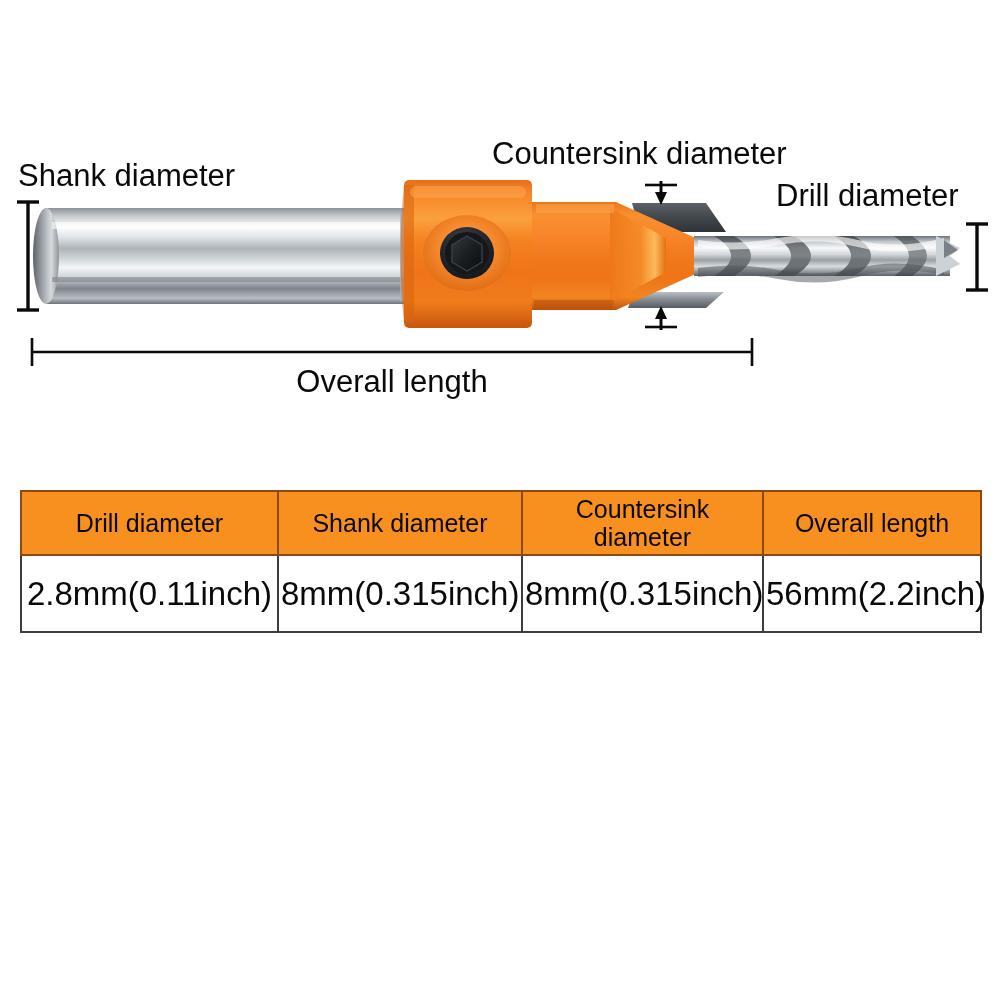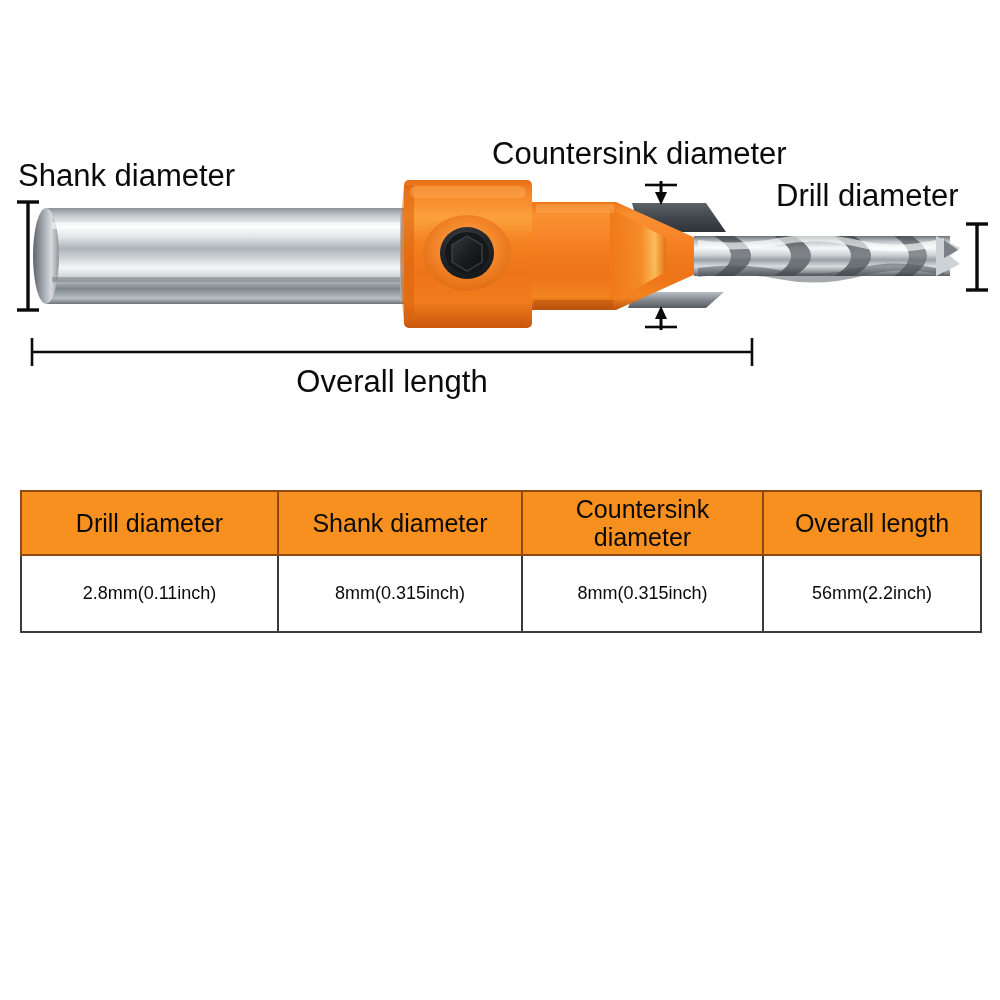--- a/index.html
+++ b/index.html
@@ -88,21 +88,21 @@
   table#spec-table thead th {
     background: #F7901E;
     border-color: #8a4a12;
     font-size: 25px;
     font-weight: 400;
     height: 62px;
     line-height: 1.12;
   }
   table#spec-table tbody td {
     background: #ffffff;
-    font-size: 18px;
+    font-size: 33px;
     font-weight: 400;
     height: 75px;
   }
   col.c1 { width: 257px; }
   col.c2 { width: 244px; }
   col.c3 { width: 241px; }
   col.c4 { width: 218px; }
 </style>
 </head>
 <body>

